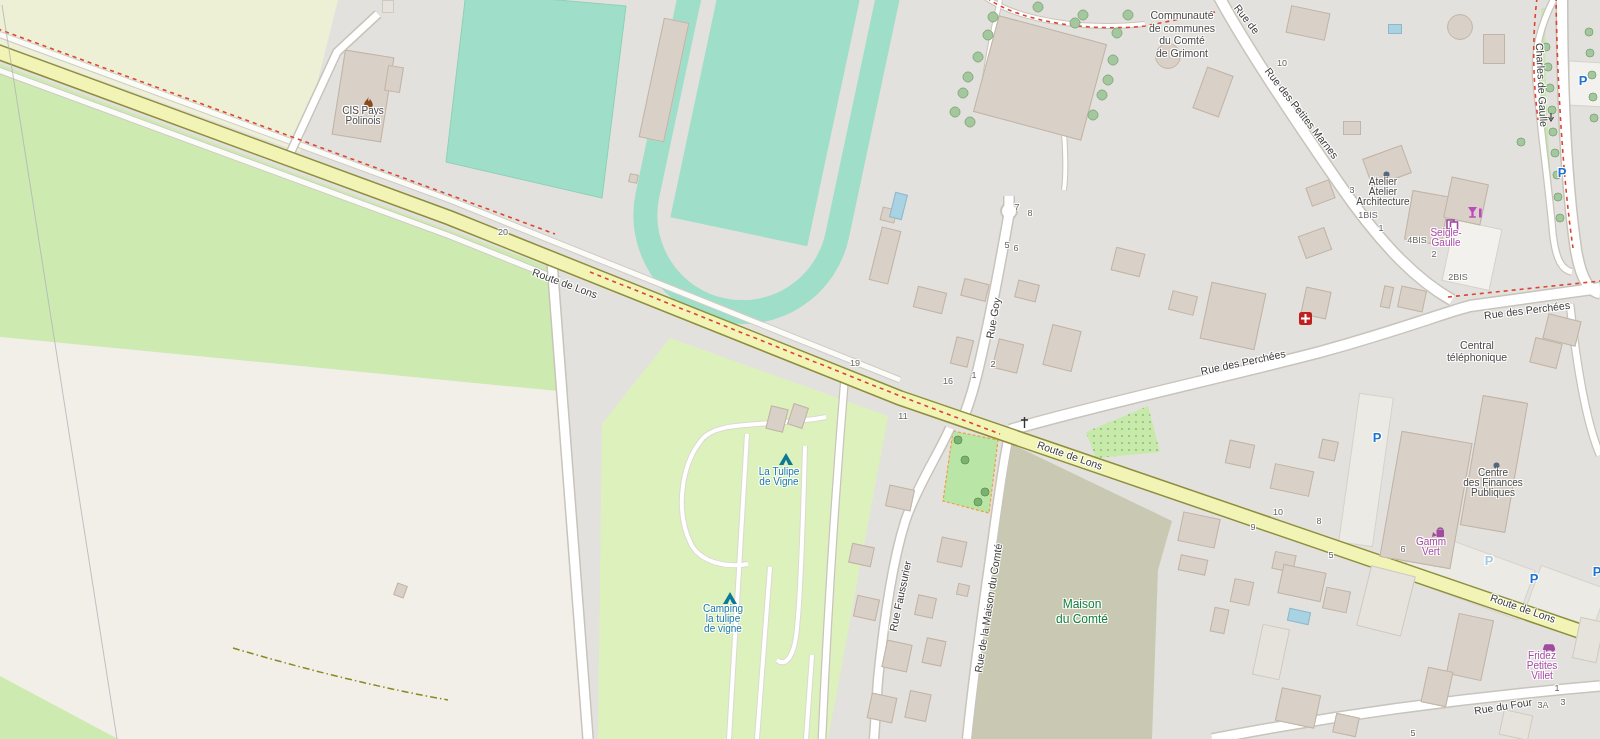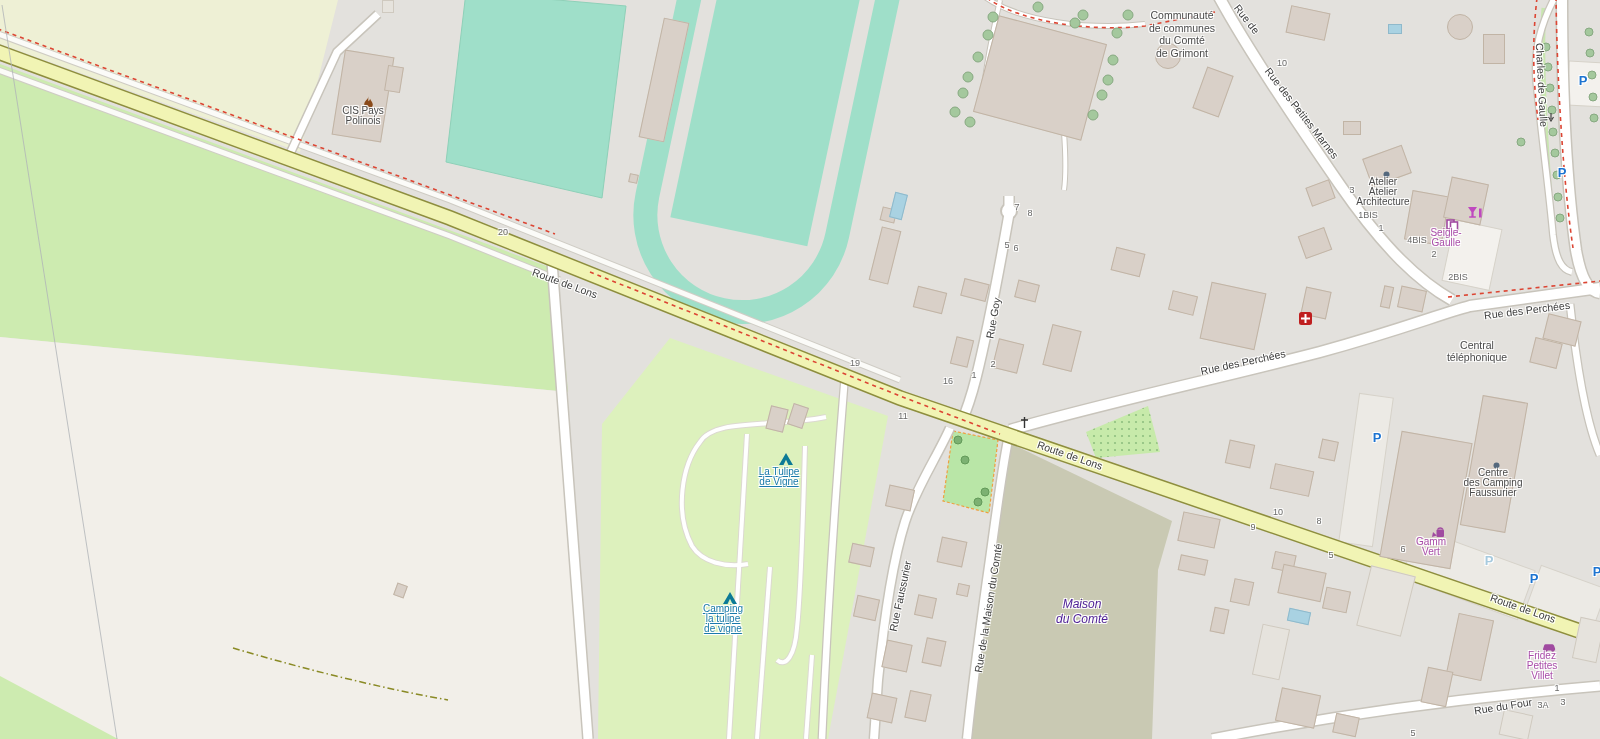--- a/index.html
+++ b/index.html
@@ -15,24 +15,24 @@
   .tree.small{width:9px;height:9px;}
   .tree.dark{width:9px;height:9px;background:#7cb172;border-color:#639a59;}
   .street-label{position:absolute;font-size:10.5px;color:#3c3c3c;white-space:nowrap;
     text-shadow:-1px -1px 0 #fff,1px -1px 0 #fff,-1px 1px 0 #fff,1px 1px 0 #fff,0 0 2px #fff;}
   .hn{position:absolute;font-size:9px;color:#6a6a6a;white-space:nowrap;
     text-shadow:-1px -1px 0 #fff,1px -1px 0 #fff,-1px 1px 0 #fff,1px 1px 0 #fff;}
   .poi{position:absolute;text-align:center;white-space:nowrap;font-size:10px;line-height:10px;
     text-shadow:-1px -1px 0 #fff,1px -1px 0 #fff,-1px 1px 0 #fff,1px 1px 0 #fff,0 0 2px #fff;}
   .poi.big{font-size:10.5px;line-height:12.5px;}
   .poi.md{line-height:12px;font-size:10.5px;}
-  .poi.area{font-style:italic;font-size:12px;line-height:15px;color:#4c1d95;}
+  .poi.area{font-size:12px;line-height:15px;color:#15803d;}
   .poi.dark{color:#4a4a4a;}
   .poi.purple{color:#a94ca9;}
-  .poi.teal{color:#1a7aab;text-decoration:underline;}
+  .poi.teal{color:#1a7aab;}
   .pk{position:absolute;font-size:13px;font-weight:bold;color:#1d74d1;
     text-shadow:-1px -1px 0 #fff,1px -1px 0 #fff,-1px 1px 0 #fff,1px 1px 0 #fff;}
   .pk.pale{color:#a7cade;}
   .icon{position:absolute;line-height:0;}
 </style>
 </head>
 <body>
 
 <div id="map">
   <svg width="1600" height="739" viewBox="0 0 1600 739">
@@ -354,22 +354,22 @@
       <div class="poi purple" style="left: 1446px; top: 234px; transform: translate(-50%, -6px); text-align: center;">
         <div>Seigle-</div>
         <div>Gaulle</div>
       </div>
       <div class="poi dark md" style="left: 1477px; top: 345px; transform: translate(-50%, -6px);">
         <div>Central</div>
         <div>téléphonique</div>
       </div>
       <div class="poi dark" style="left: 1493px; top: 474px; transform: translate(-50%, -6px);">
         <div>Centre</div>
-        <div>des Camping</div>
-        <div>Faussurier</div>
+        <div>des Finances</div>
+        <div>Publiques</div>
       </div>
       <div class="poi purple" style="left: 1431px; top: 543px; transform: translate(-50%, -6px);">
         <div>Gamm</div>
         <div>Vert</div>
       </div>
       <div class="poi purple" style="left: 1542px; top: 657px; transform: translate(-50%, -6px);">
         <div>Fridez</div>
         <div>Petites</div>
         <div>Villet</div>
       </div>

